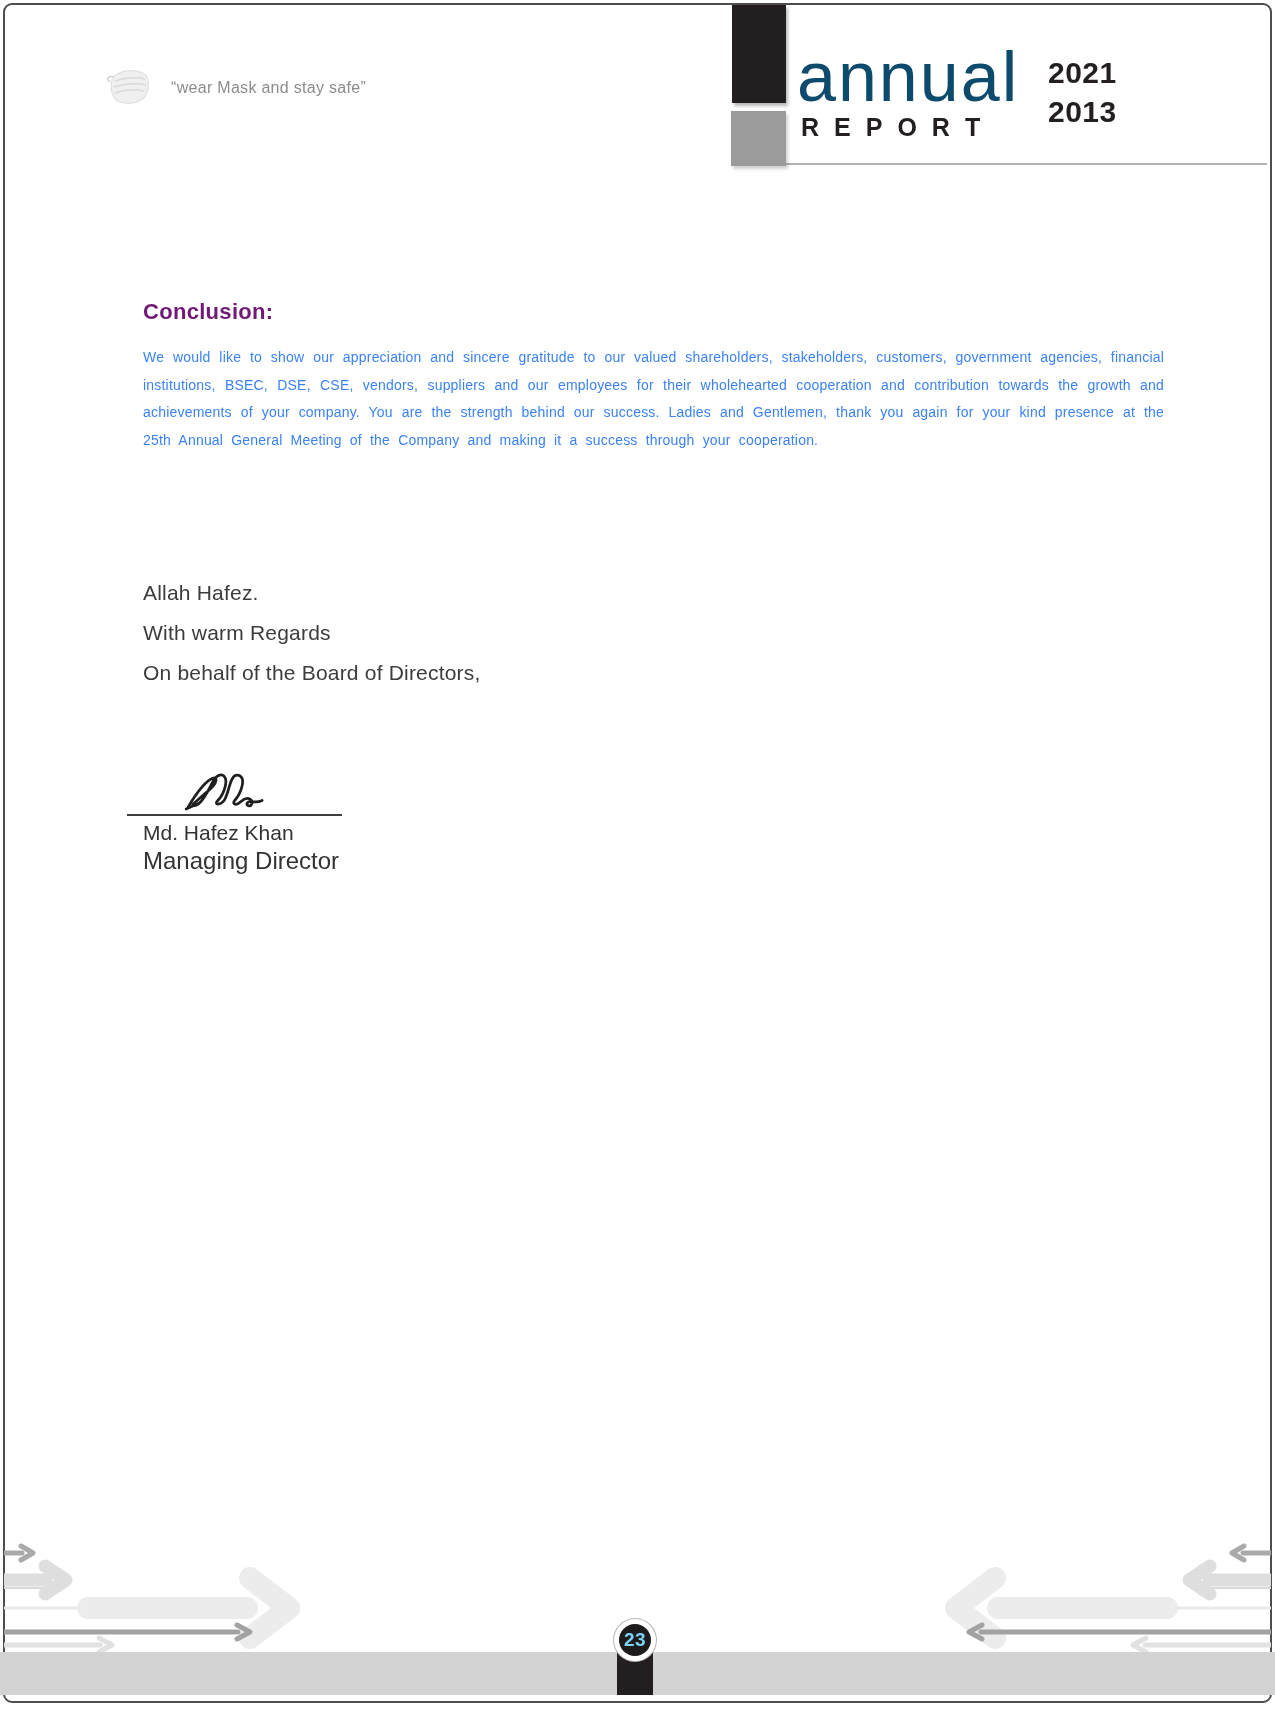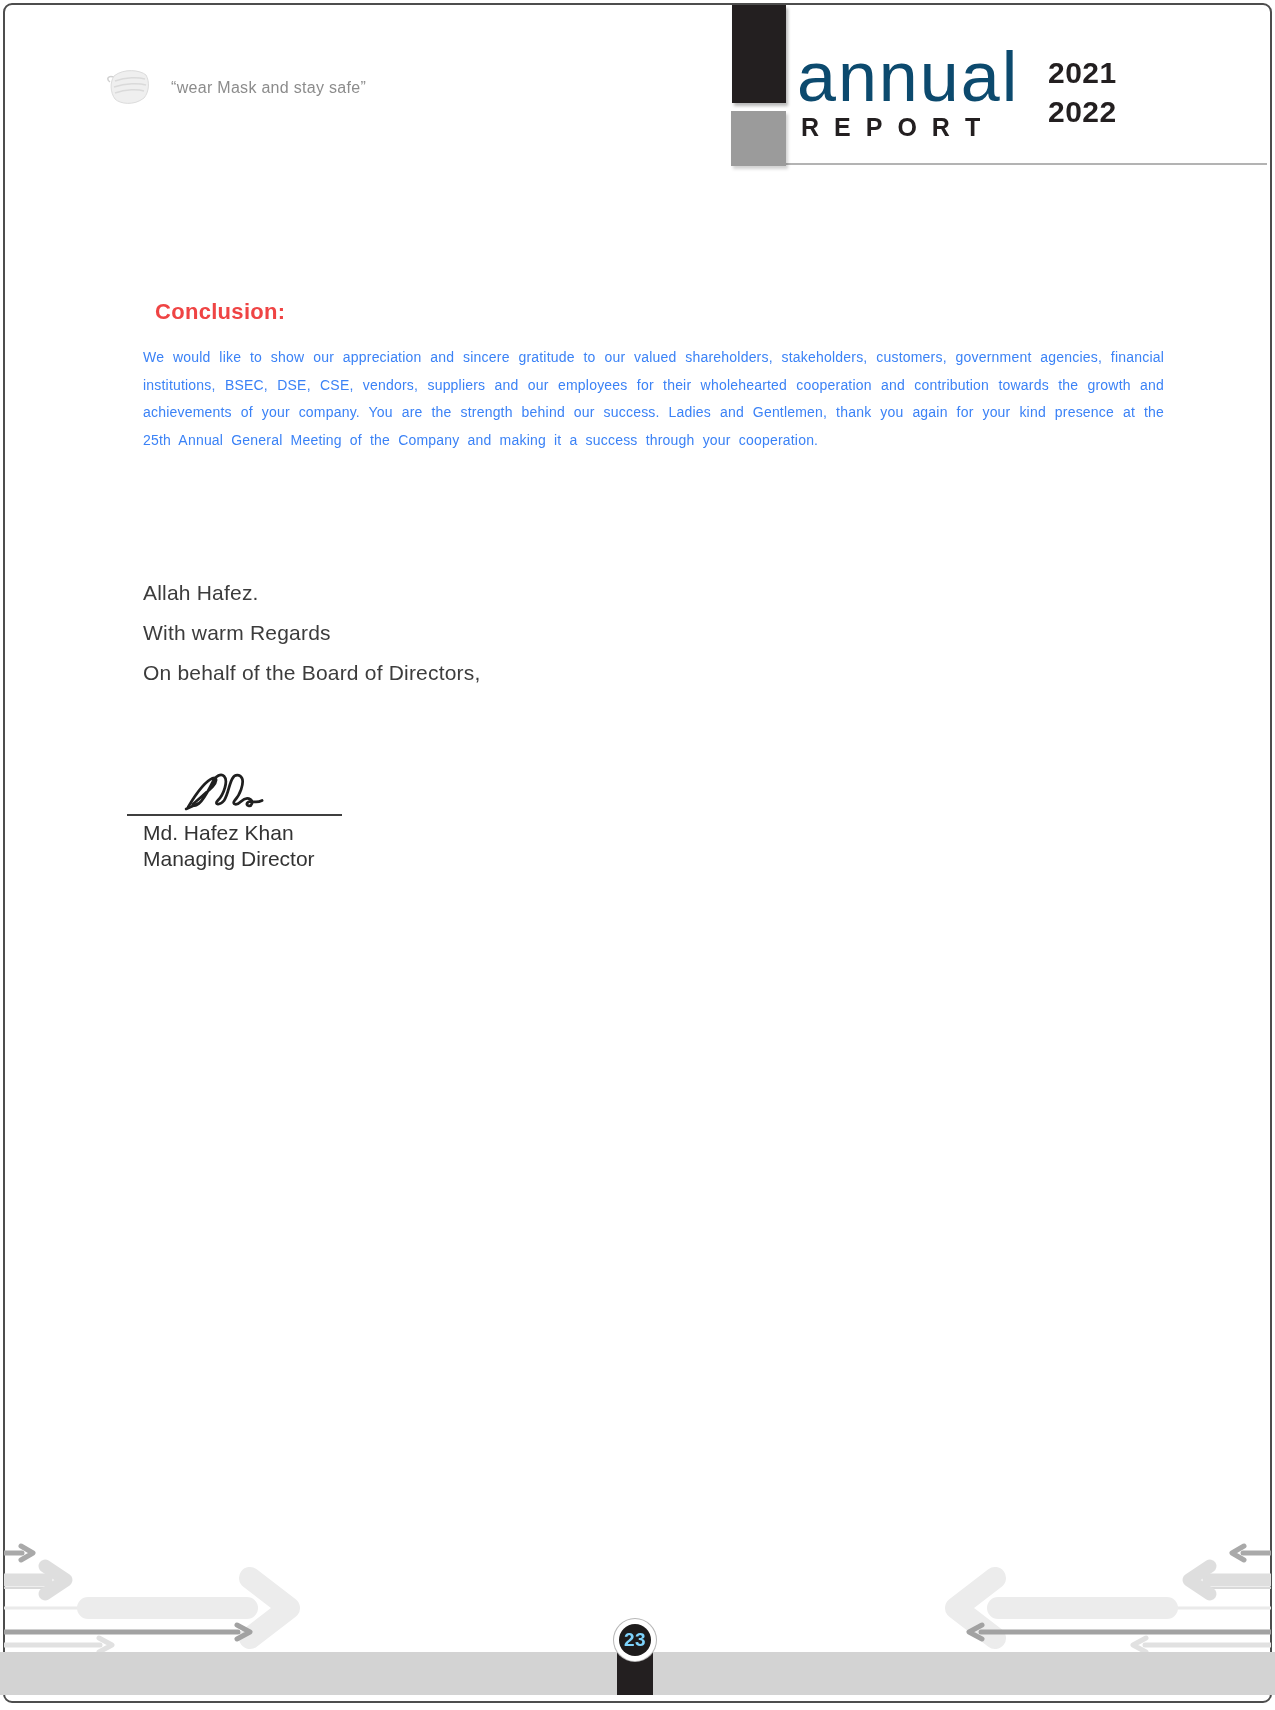--- a/index.html
+++ b/index.html
@@ -27,36 +27,36 @@
   .logo-report{left:801px;top:113px;font-size:25px;font-weight:700;color:#231f20;
     letter-spacing:15px;z-index:3;}
   .logo-years{left:1048px;top:53px;font-size:30px;line-height:39px;font-weight:800;
     color:#231f20;letter-spacing:.5px;z-index:3;}
 
   
   .mask-icon{left:106px;top:66px;z-index:2;}
   .mask-note{left:151px;top:79px;font-size:16px;color:#8c8c8c;letter-spacing:.3px;margin-left:20px;}
 
   
-  .heading{left:143px;top:299px;font-size:22px;font-weight:700;color:#ef4444;letter-spacing:.3px;margin-left:12px;}
+  .heading{left:143px;top:299px;font-size:22px;font-weight:700;color:#701a75;letter-spacing:.3px;}
   .paragraph{
     left:143px;top:344px;width:1021px;
     font-size:14px;line-height:27.5px;color:#3b82f6;
     text-align:justify;text-justify:inter-word;
     word-spacing:4px;letter-spacing:.2px;
   }
   .closing{left:143px;font-size:21px;color:#3c3c3c;letter-spacing:.2px;}
   .closing-1{top:581px;}
   .closing-2{top:621px;}
   .closing-3{top:661px;}
 
   .signature{left:184px;top:768px;z-index:2;}
   .signature-line{left:127px;top:814px;width:215px;height:2px;background:#3f3f3f;}
   .sig-name{left:143px;top:821px;font-size:21px;color:#333;}
-  .sig-title{left:143px;top:847px;font-size:21px;color:#333;}
+  .sig-title{left:143px;top:847px;font-size:24px;color:#333;}
 
   
   .arrows-left{left:4px;top:1538px;z-index:2;}
   .arrows-right{left:941px;top:1538px;transform:scaleX(-1);z-index:2;}
   .footer-band{left:0;top:1652px;width:1275px;height:43px;background:#d3d3d3;z-index:4;}
   .footer-tab{left:617px;top:1652px;width:36px;height:43px;background:#231f20;z-index:5;}
   .page-badge{
     left:614px;top:1619px;width:42px;height:42px;border-radius:50%;
     background:#ffffff;box-shadow:0 0 0 1px #b7b7b7;
     display:flex;align-items:center;justify-content:center;z-index:6;
@@ -81,21 +81,21 @@
 </svg>
 <div class="abs mask-note">“wear Mask and stay safe”</div>
 
 <div class="abs hdr-black"></div>
 <div class="abs hdr-gray"></div>
 <div class="abs hdr-underline"></div>
 <div class="abs logo-annual">annual</div>
 <div class="abs logo-report">REPORT</div>
 <div class="abs logo-years">
   <div>2021</div>
-  <div>2022</div>
+  <div>2013</div>
 </div>
 
 <div class="abs heading">Conclusion:</div>
 <div class="abs paragraph">We would like to show our appreciation and sincere gratitude to our valued shareholders, stakeholders, customers, government agencies, financial institutions, BSEC, DSE, CSE, vendors, suppliers and our employees for their wholehearted cooperation and contribution towards the growth and achievements of your company. You are the strength behind our success. Ladies and Gentlemen, thank you again for your kind presence at the 25th Annual General Meeting of the Company and making it a success through your cooperation.</div>
 <div class="abs closing closing-1">Allah Hafez.</div>
 <div class="abs closing closing-2">With warm Regards</div>
 <div class="abs closing closing-3">On behalf of the Board of Directors,</div>
 
 <svg class="abs signature" width="95" height="46" viewBox="0 0 90 42">
   <g fill="none" stroke="#1f1f1f" stroke-width="2.6" stroke-linecap="round" stroke-linejoin="round">

